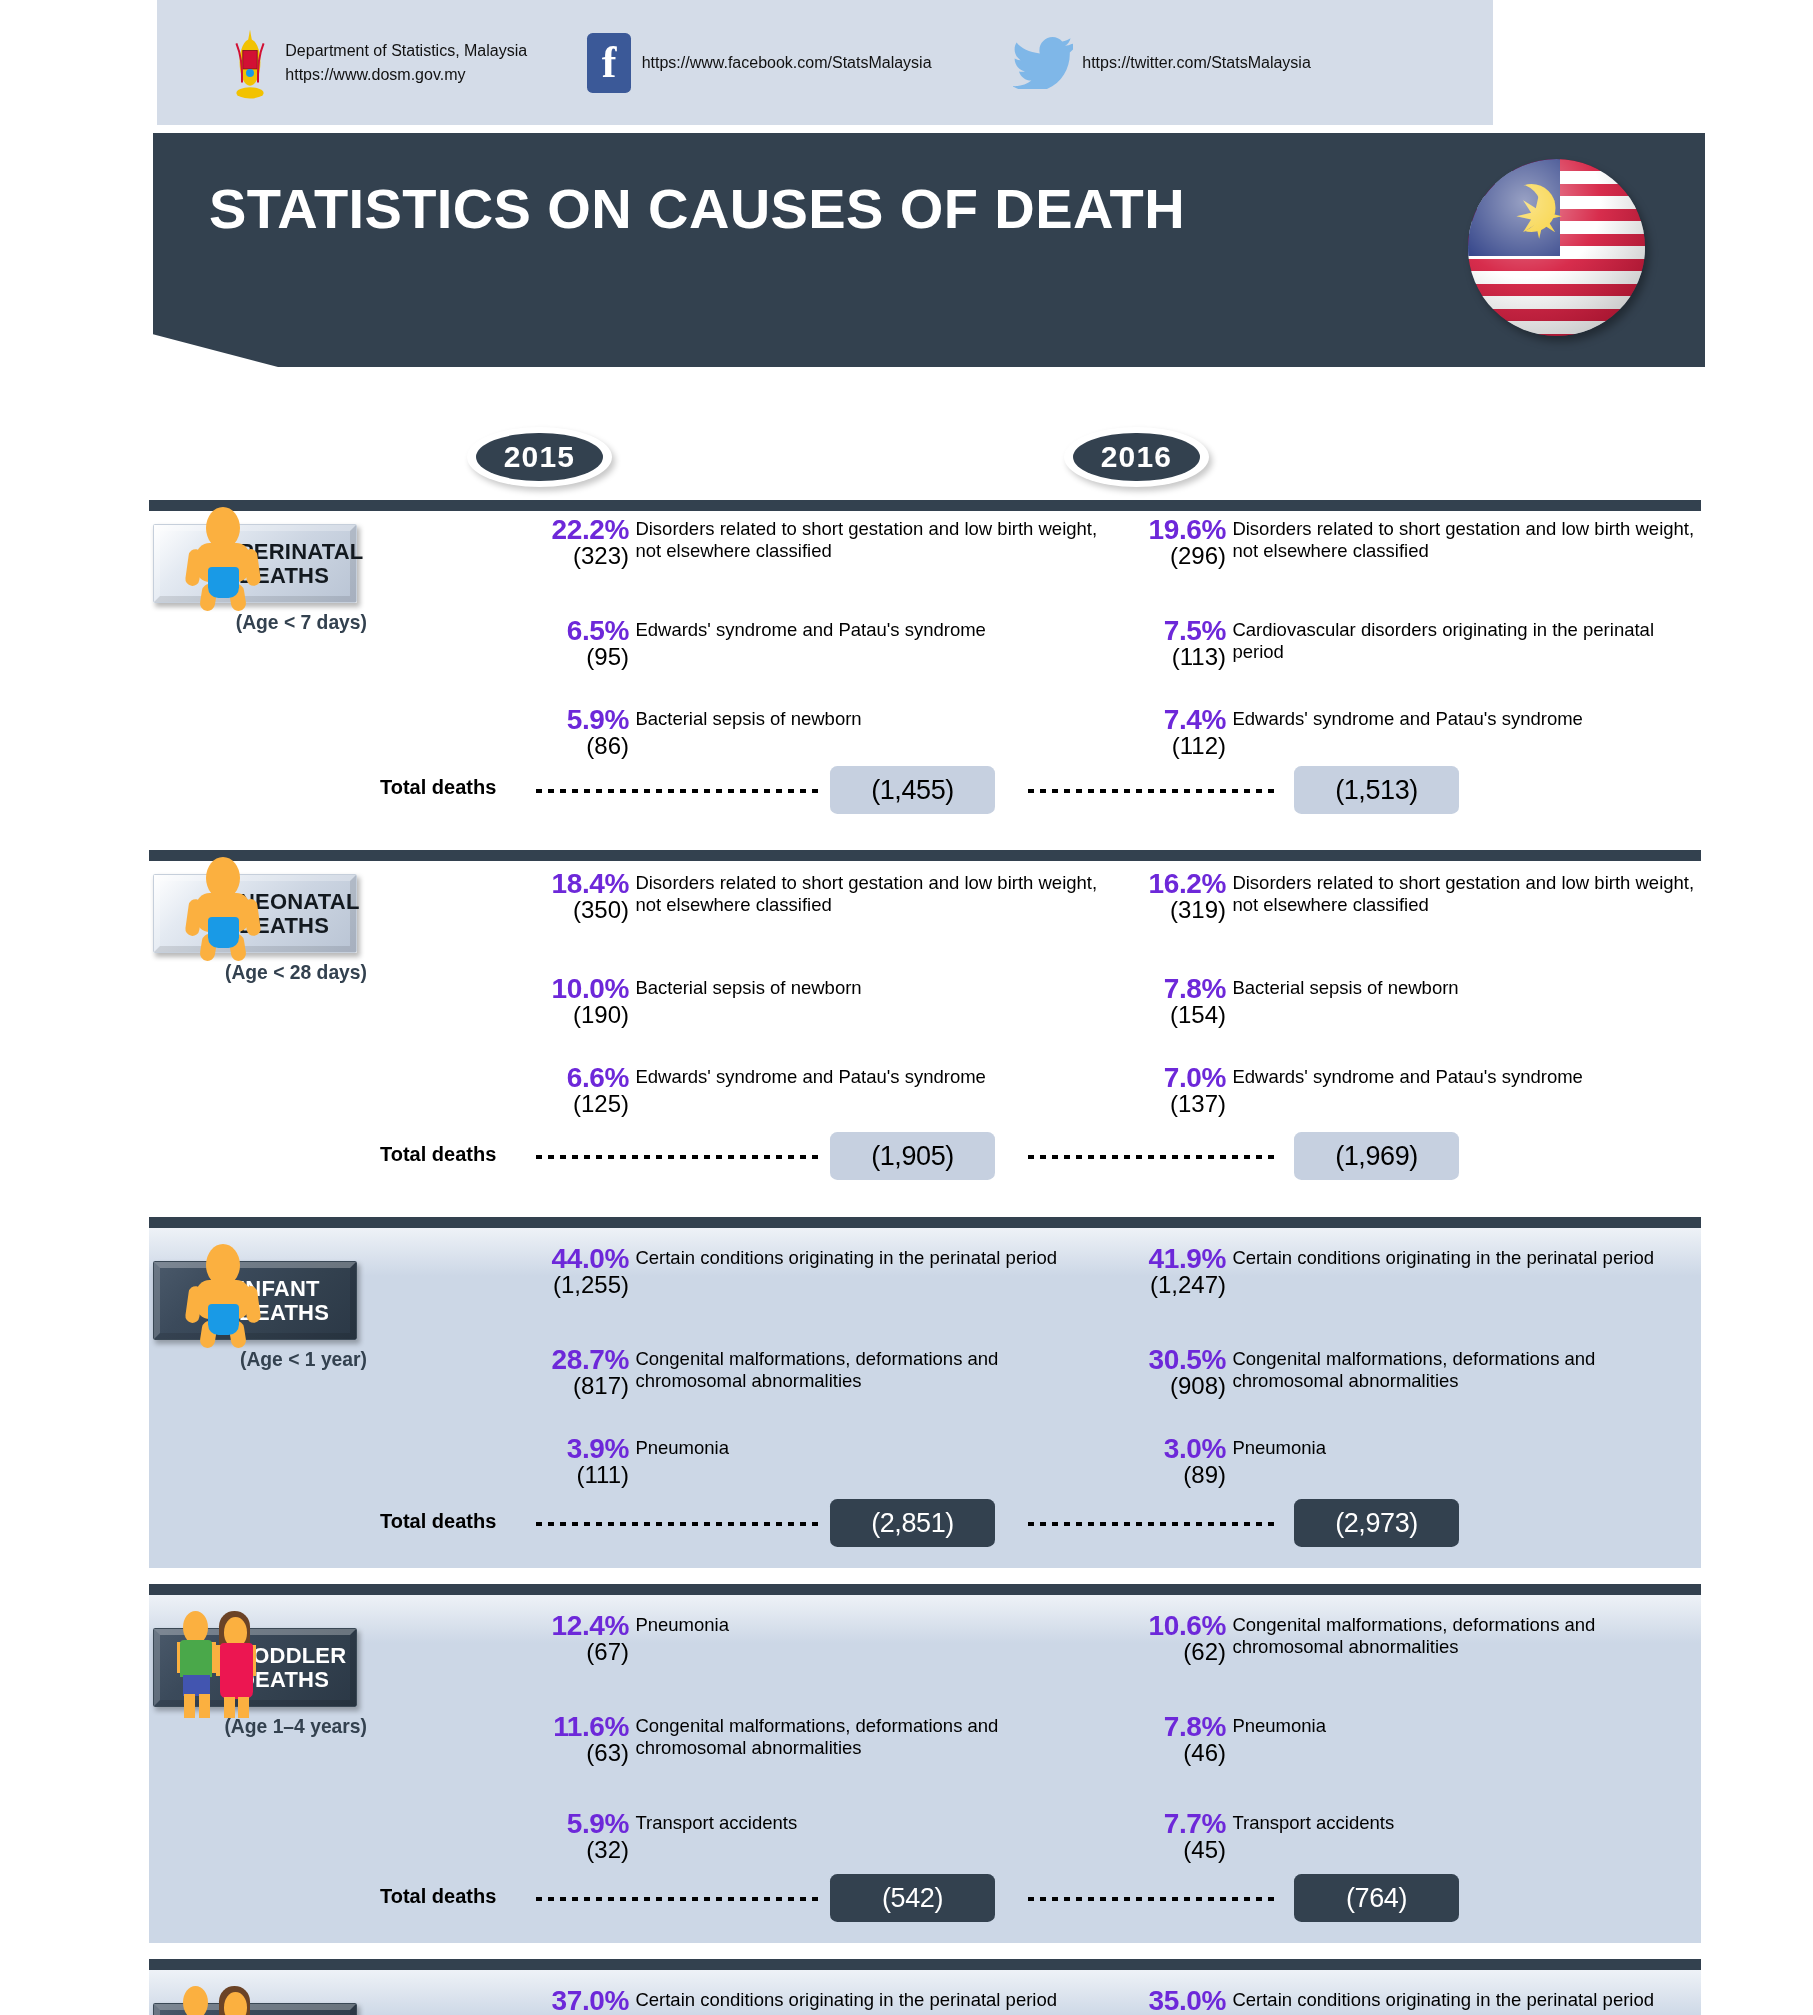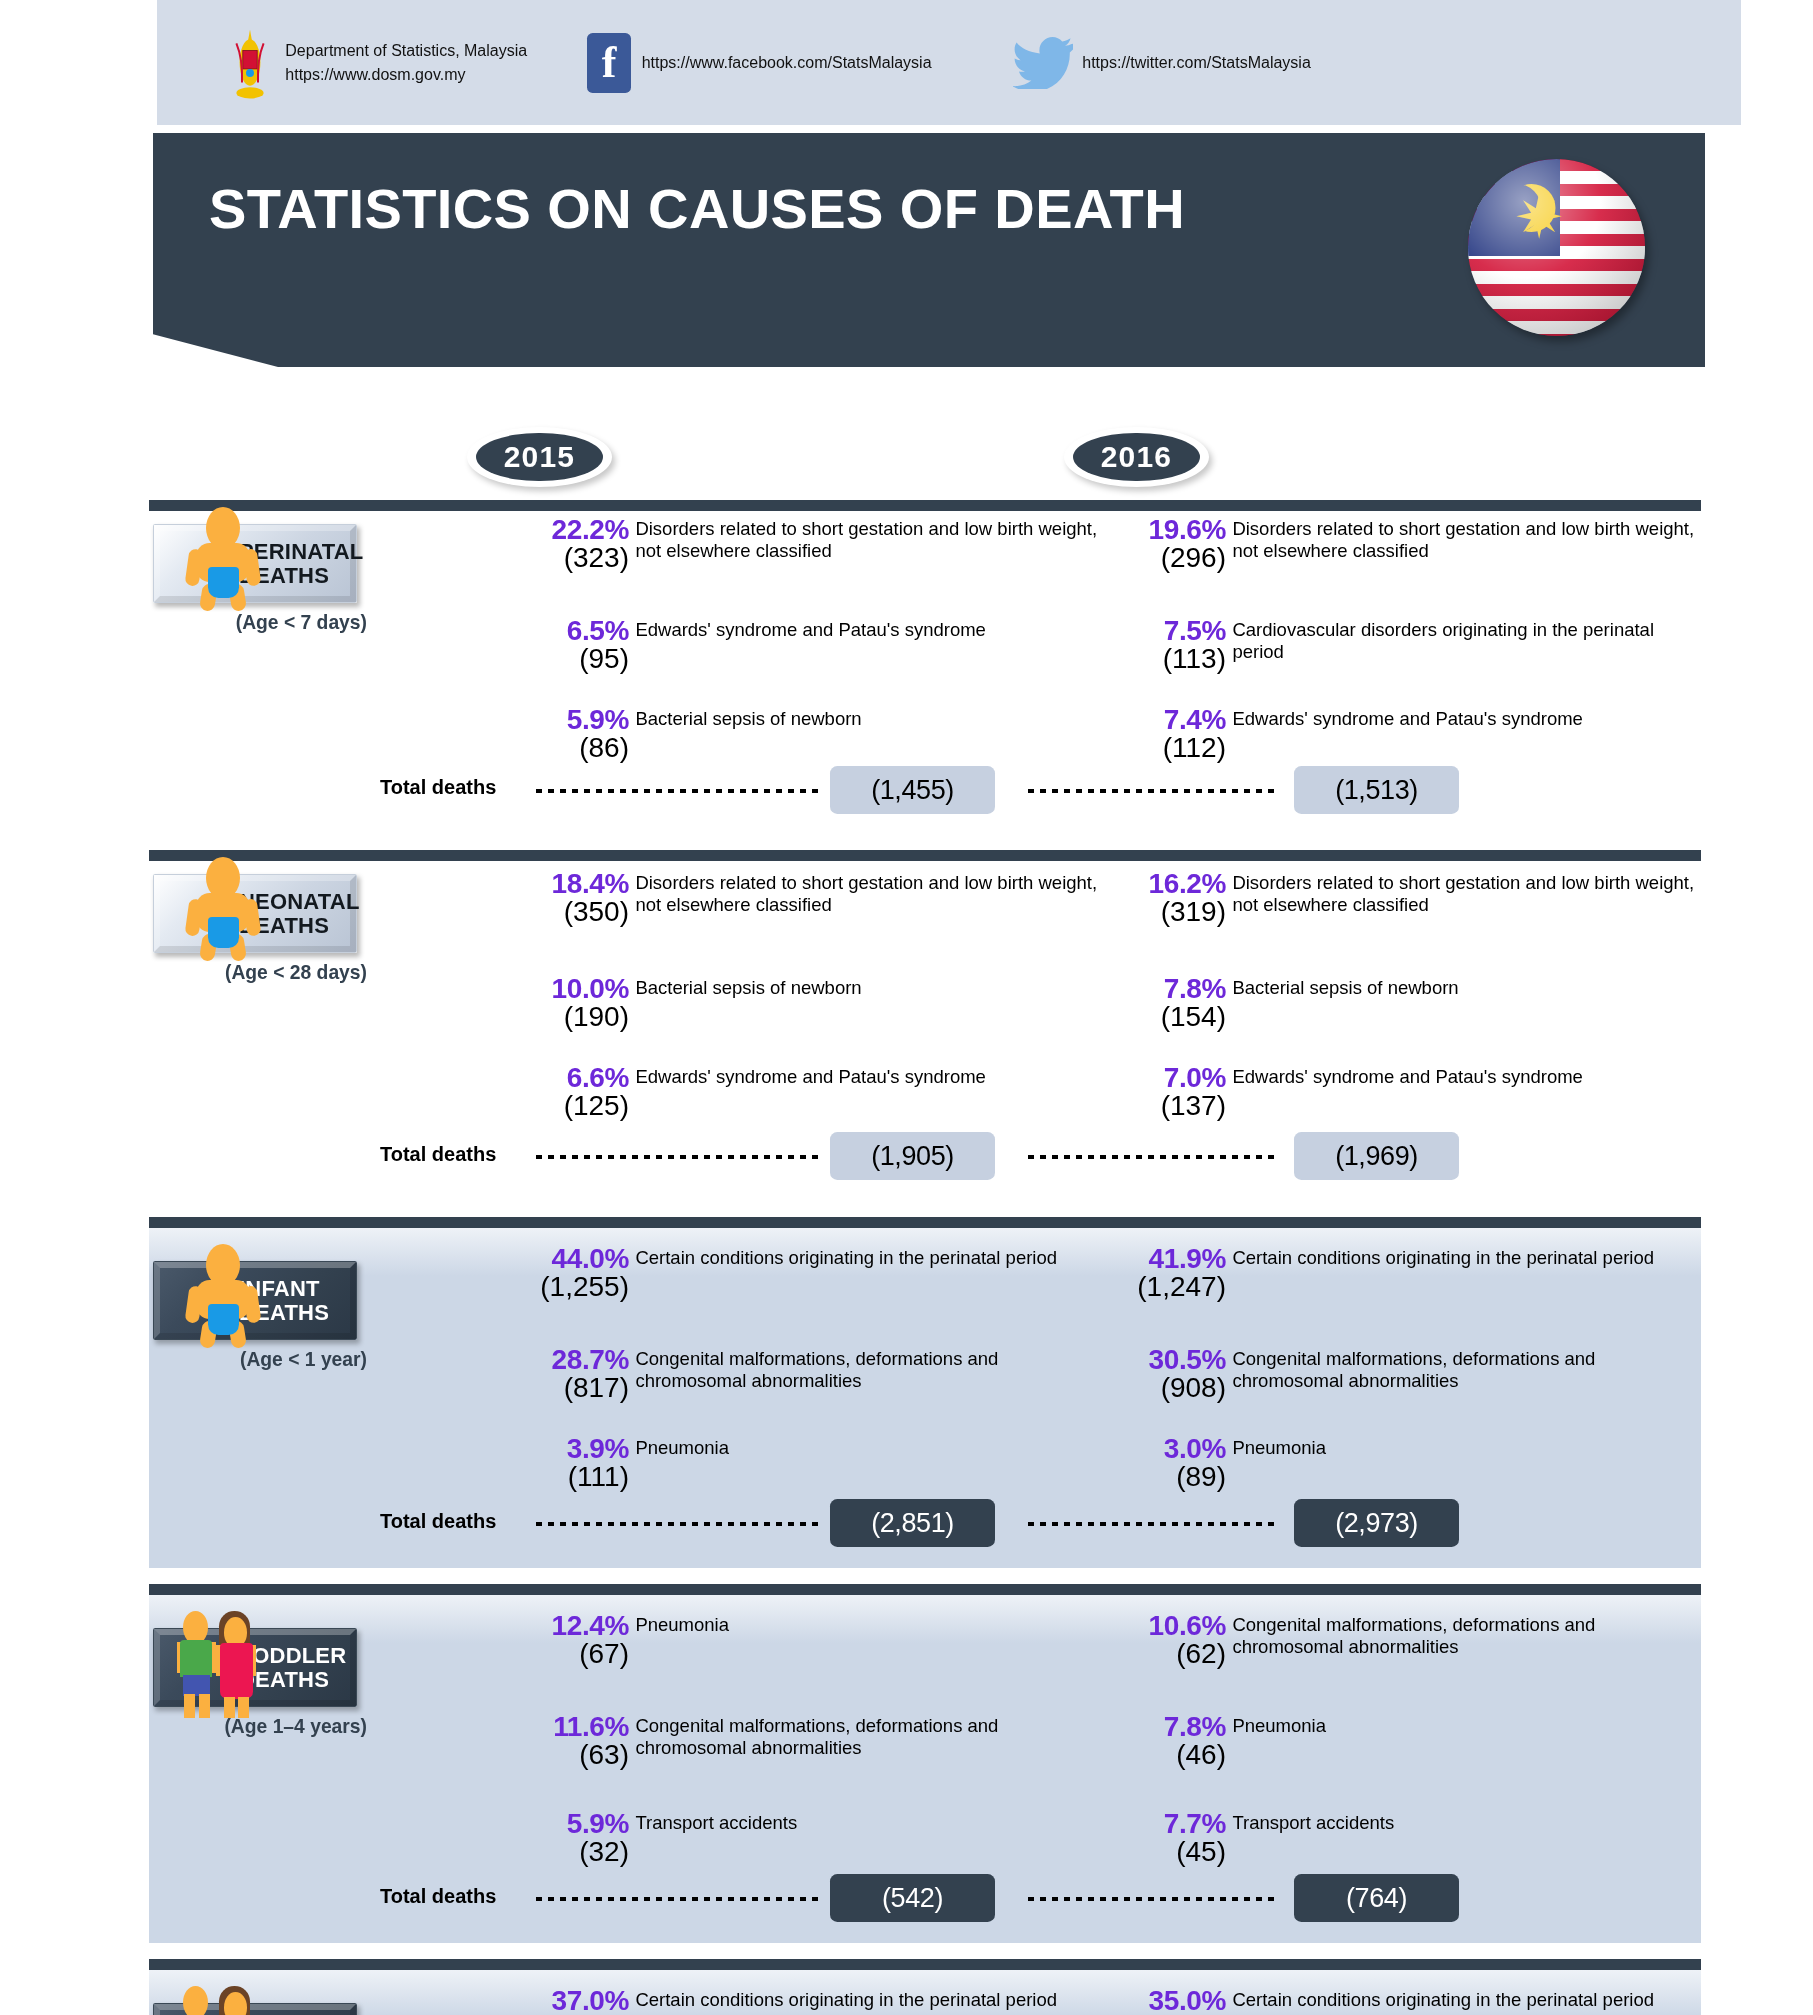--- a/index.html
+++ b/index.html
@@ -5,21 +5,21 @@
   html,body{margin:0;padding:0;background:#ffffff;}
   body{
     width:1814px;height:2620px;position:relative;overflow:hidden;
     font-family:"Liberation Sans","DejaVu Sans",sans-serif;
     -webkit-font-smoothing:antialiased;
   }
   .page{position:absolute;inset:0;background:#ffffff;}
 
   
   .topstrip{
-    position:absolute;left:157px;top:0;width:1584px;height:125px;
+    position:absolute;left:157px;top:0;width:1336px;height:125px;
     background:#d4dce8;
   }
   .topstrip .inner{
     display:flex;align-items:center;height:100%;padding-left:69px;box-sizing:border-box;
   }
   .crest{width:48px;height:81px;position:relative;flex:0 0 auto;margin-right:11.3px;}
   .contact-txt{font-size:16px;line-height:1.45;color:#111;white-space:pre-line;}
   .fb-icon{
     width:44px;height:60px;background:#3b5998;border-radius:5.6px;
     position:relative;flex:0 0 auto;margin-left:60px;margin-right:10.5px;
@@ -129,21 +129,21 @@
   .kids .g-head{position:absolute;left:47px;top:6.4px;width:23.4px;height:31px;border-radius:50%;background:#fbb040;}
   .kids .g-body{position:absolute;left:43px;top:32px;width:33px;height:56px;background:#ec1651;border-radius:4px 4px 7.3px 7.3px;}
   .kids .g-arm-l{position:absolute;left:39px;top:34px;width:7.3px;height:31px;background:#fbb040;}
   .kids .g-arm-r{position:absolute;left:72px;top:34px;width:7.3px;height:31px;background:#fbb040;}
   .kids .g-leg-l{position:absolute;left:47px;top:86px;width:10.5px;height:21px;background:#fbb040;}
   .kids .g-leg-r{position:absolute;left:61px;top:86px;width:10.5px;height:21px;background:#fbb040;}
   .cause{position:absolute;display:flex;align-items:flex-start;}
   .numblk{width:auto;min-width:93px;text-align:right;flex:0 0 auto;margin-right:6.4px;}
   .pct{font-size:28px;font-weight:bold;color:#6d28d9;line-height:.98;letter-spacing:-0.4px;
        font-family:"Liberation Sans Narrow","Liberation Sans",sans-serif;}
-  .cnt{font-size:28px;color:#000;line-height:1.05;}
+  .cnt{font-size:24px;color:#000;line-height:1.05;}
   .desc{font-size:18.5px;color:#000;line-height:1.18;padding-top:2.4px;}
 
   
   .totlabel{position:absolute;font-size:20px;font-weight:bold;color:#000;margin-left:29px;}
   .dots{position:absolute;height:4px;
     background-image:linear-gradient(to right,#000 0,#000 6.4px,transparent 6.4px,transparent 12px);
     background-size:12px 4px;background-repeat:repeat-x;}
   .totbox{
     position:absolute;width:165px;height:48px;border-radius:7.3px;
     display:flex;align-items:center;justify-content:center;

